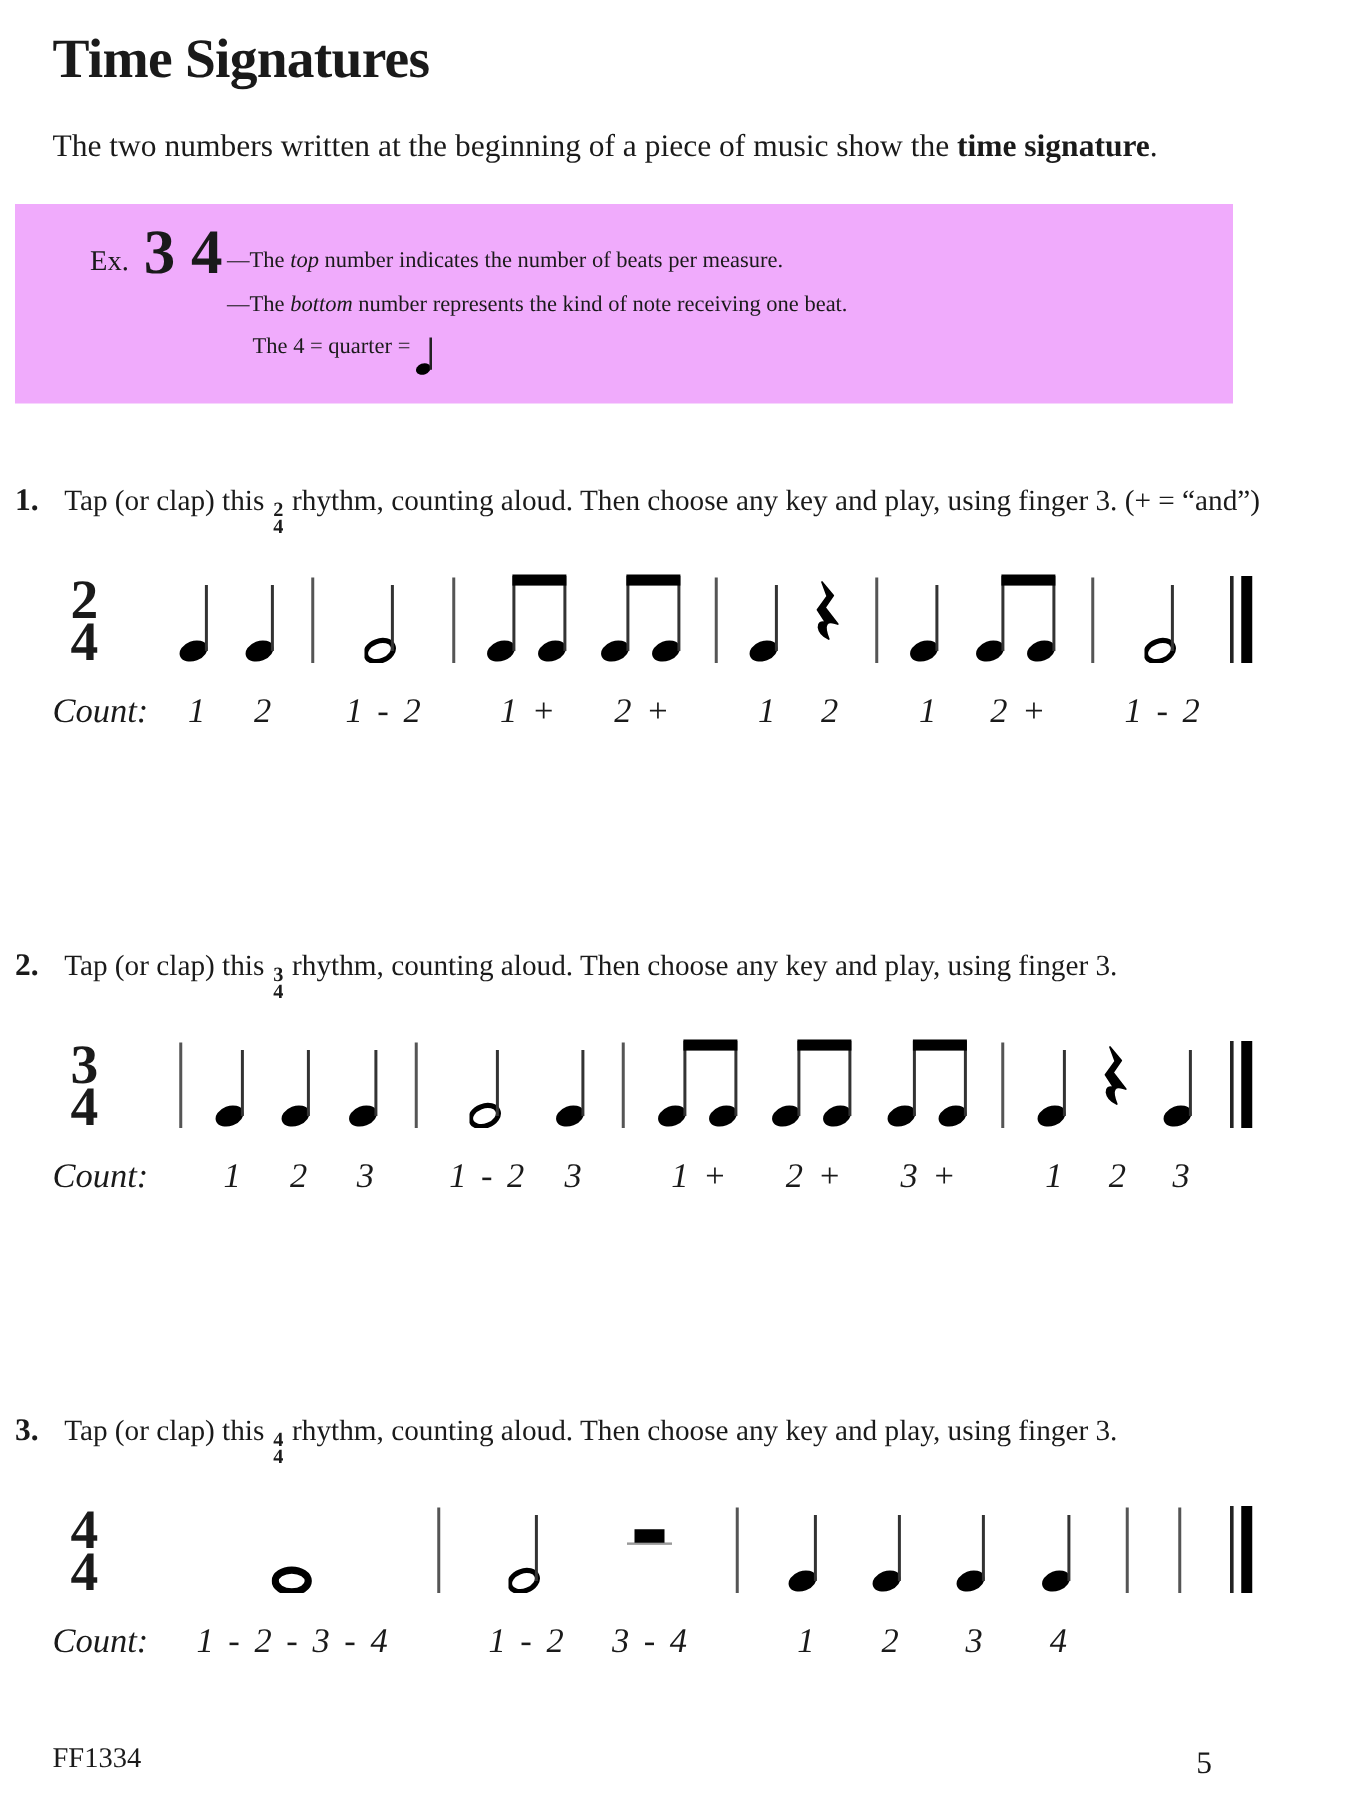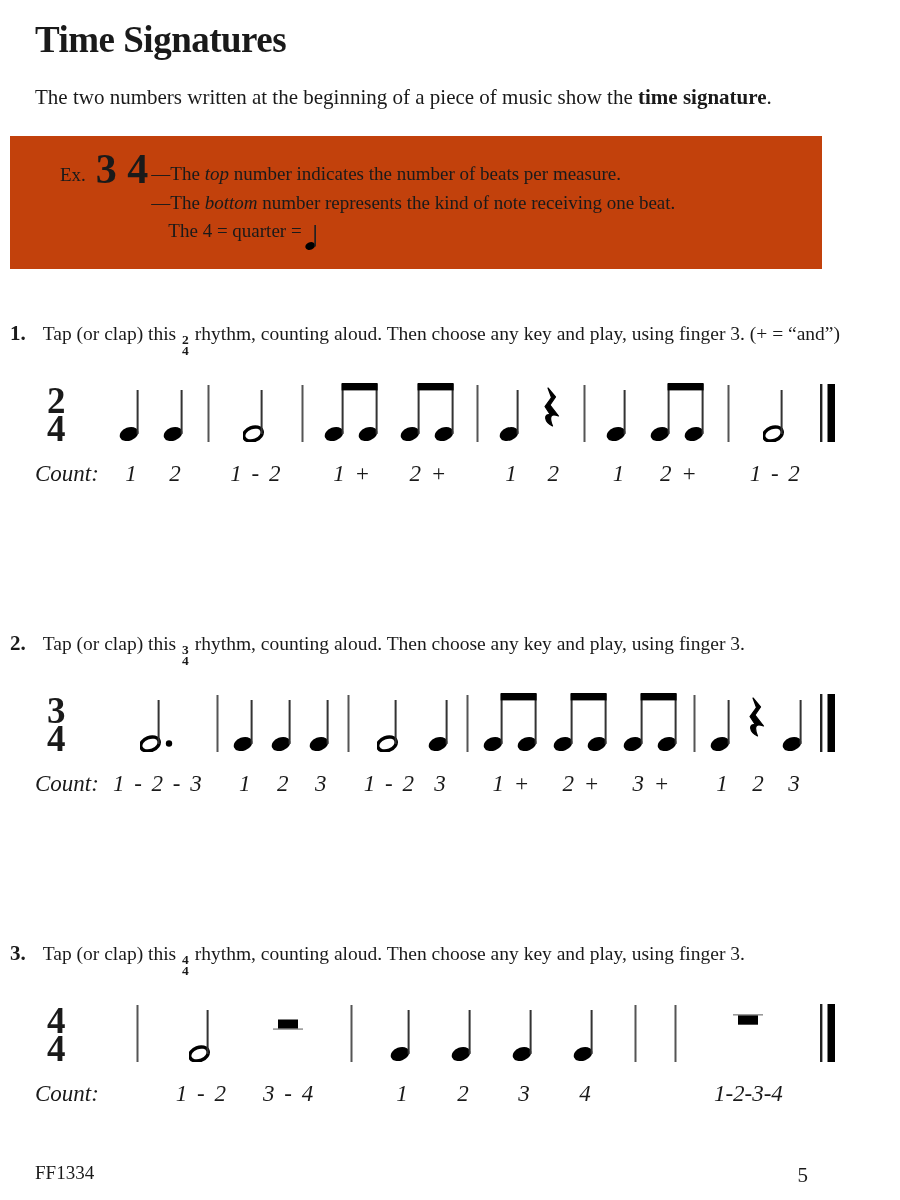--- a/index.html
+++ b/index.html
@@ -9,21 +9,21 @@
 
   
   .title{margin:0;padding:18px 0 0 35px;font-size:37px;font-weight:bold;letter-spacing:-0.5px;}
   .intro{margin:24px 0 0 35px;font-size:21px;}
 
   
   .ex-box{margin:26px 0 0 10px;width:762px;padding:16px 0 18px 50px;background:#bfdceb;}
   .ex-flex{display:flex;align-items:flex-start;}
   .ex-label{font-size:19px;margin-top:12px;}
   .ex-frac{margin:2px 3px 0 10px;text-align:center;font-weight:bold;font-size:42px;line-height:31px;}
-  .ex-lines{font-size:19px;line-height:28.5px;margin-top:8px;}
+  .ex-lines{font-size:15px;line-height:28.5px;margin-top:8px;}
   .ex-lines .indent{padding-left:17px;display:flex;}
   .ex-lines .indent svg{margin-left:3px;margin-top:4px;}
 
   
   .exercise{margin:0 0 0 10px;width:830px;}
   .exercise.gap1{margin-top:52px;}
   .exercise.gap2{margin-top:146px;}
   .ex-head{margin:0;font-size:19.5px;white-space:nowrap;}
   .ex-num{font-weight:bold;font-size:21px;margin-right:17px;}
   .frac{display:inline-flex;flex-direction:column;align-items:center;
@@ -47,21 +47,21 @@
 </style>
 </head>
 <body>
 
 <div class="page">
 
   <h1 class="title">Time Signatures</h1>
 
   <p class="intro"><span>The two numbers written at the beginning of a piece of music show the </span><b>time signature</b><span>.</span></p>
 
-  <div class="ex-box" style="background: #c2410c;">
+  <div class="ex-box" style="background: #f0abfc;">
     <div class="ex-flex">
       <span class="ex-label">Ex.</span>
       <span class="ex-frac">
         <span>3</span>
         <span>4</span>
       </span>
       <div class="ex-lines">
         <div><span>—The </span><i>top</i><span> number indicates the number of beats per measure.</span></div>
         <div><span>—The </span><i>bottom</i><span> number represents the kind of note receiving one beat.</span></div>
         <div class="indent">
@@ -250,30 +250,20 @@
           <div class="sym">
             <div class="ts">
               <span>3</span>
               <span>4</span>
             </div>
           </div>
           <div class="count">Count:</div>
         </div>
         <div class="cell">
           <div class="sym">
-            <svg width="35" height="62" viewBox="0 0 35 62">
-              <ellipse cx="10" cy="54" rx="9.6" ry="6.6" transform="rotate(-21 10 54)" fill="#fff" stroke="#000" stroke-width="3.4"></ellipse>
-              <rect x="17.6" y="10" width="2" height="44" fill="#333"></rect>
-              <circle cx="29" cy="53.5" r="3.2"></circle>
-            </svg>
-          </div>
-          <div class="count">1 - 2 - 3</div>
-        </div>
-        <div class="cell">
-          <div class="sym">
             <svg width="3" height="62" viewBox="0 0 3 62">
               <rect x="0.5" y="5" width="2" height="57" fill="#555"></rect>
             </svg>
           </div>
           <div class="count"></div>
         </div>
         <div class="cell">
           <div class="sym">
             <svg width="24" height="62" viewBox="0 0 24 62">
               <ellipse cx="10" cy="54" rx="9.6" ry="6.6" transform="rotate(-21 10 54)" fill="#000"></ellipse>
@@ -426,20 +416,28 @@
           <div class="sym">
             <div class="ts">
               <span>4</span>
               <span>4</span>
             </div>
           </div>
           <div class="count">Count:</div>
         </div>
         <div class="cell">
           <div class="sym">
+            <svg width="28" height="62" viewBox="0 0 28 62">
+              <ellipse cx="13.5" cy="54" rx="11" ry="7.3" fill="none" stroke="#000" stroke-width="4.8"></ellipse>
+            </svg>
+          </div>
+          <div class="count">1 - 2 - 3 - 4</div>
+        </div>
+        <div class="cell">
+          <div class="sym">
             <svg width="3" height="62" viewBox="0 0 3 62">
               <rect x="0.5" y="5" width="2" height="57" fill="#555"></rect>
             </svg>
           </div>
           <div class="count"></div>
         </div>
         <div class="cell">
           <div class="sym">
             <svg width="24" height="62" viewBox="0 0 24 62">
               <ellipse cx="10" cy="54" rx="9.6" ry="6.6" transform="rotate(-21 10 54)" fill="#fff" stroke="#000" stroke-width="3.4"></ellipse>
@@ -512,29 +510,20 @@
         <div class="cell">
           <div class="sym">
             <svg width="3" height="62" viewBox="0 0 3 62">
               <rect x="0.5" y="5" width="2" height="57" fill="#555"></rect>
             </svg>
           </div>
           <div class="count"></div>
         </div>
         <div class="cell">
           <div class="sym">
-            <svg width="30" height="62" viewBox="0 0 30 62">
-              <rect x="0" y="14" width="30" height="1.6" fill="#999999"></rect>
-              <rect x="5" y="15.4" width="20" height="9.3"></rect>
-            </svg>
-          </div>
-          <div class="count">1-2-3-4</div>
-        </div>
-        <div class="cell">
-          <div class="sym">
             <svg width="15" height="62" viewBox="0 0 15 62">
               <rect x="0" y="4" width="2.4" height="58" fill="#222"></rect>
               <rect x="7.5" y="4" width="7.5" height="58"></rect>
             </svg>
           </div>
           <div class="count"></div>
         </div>
       </div>
   </section>
 

